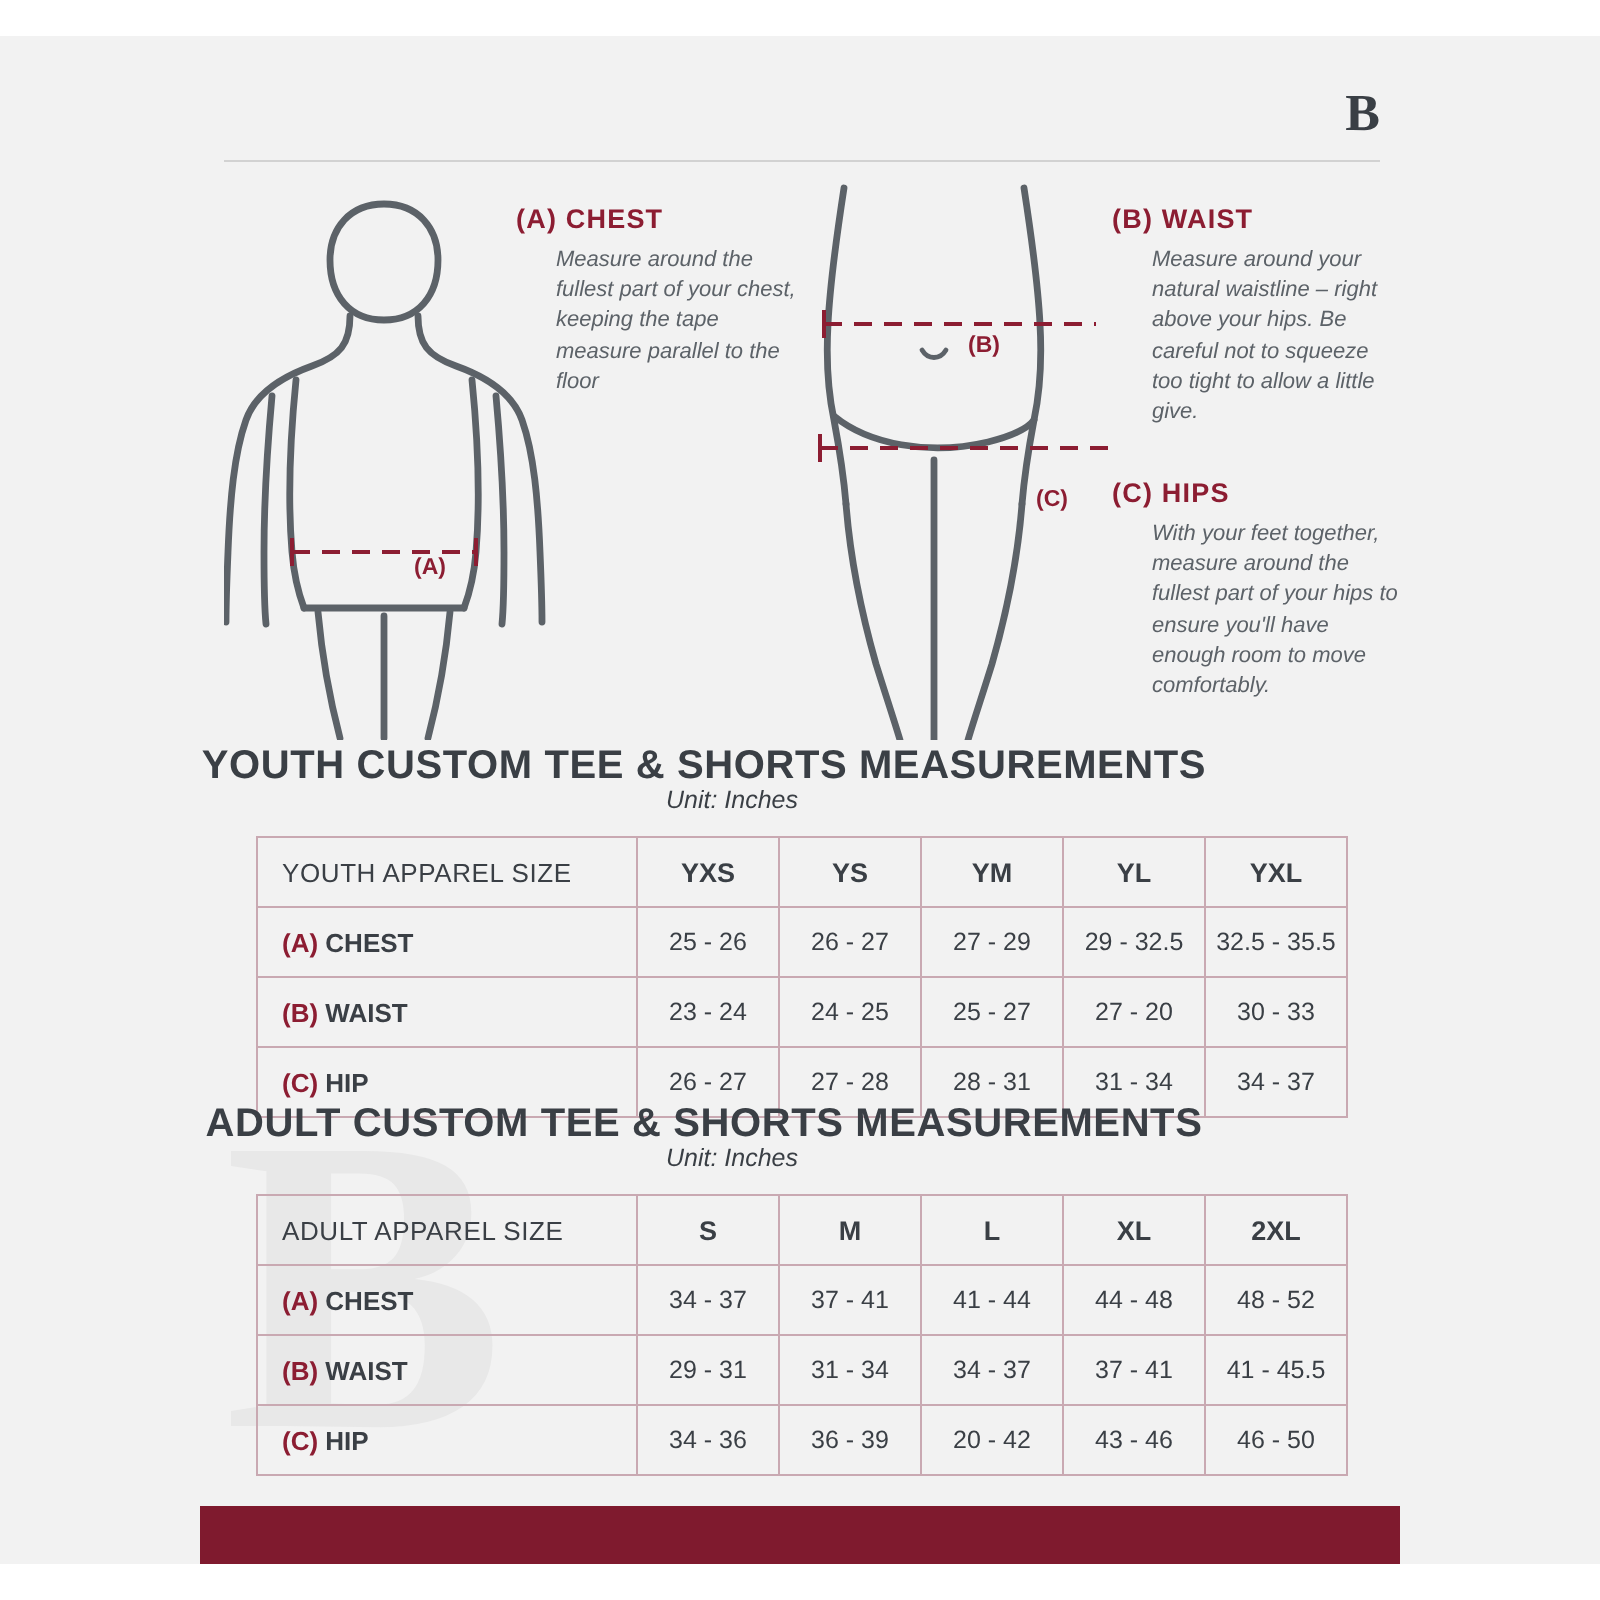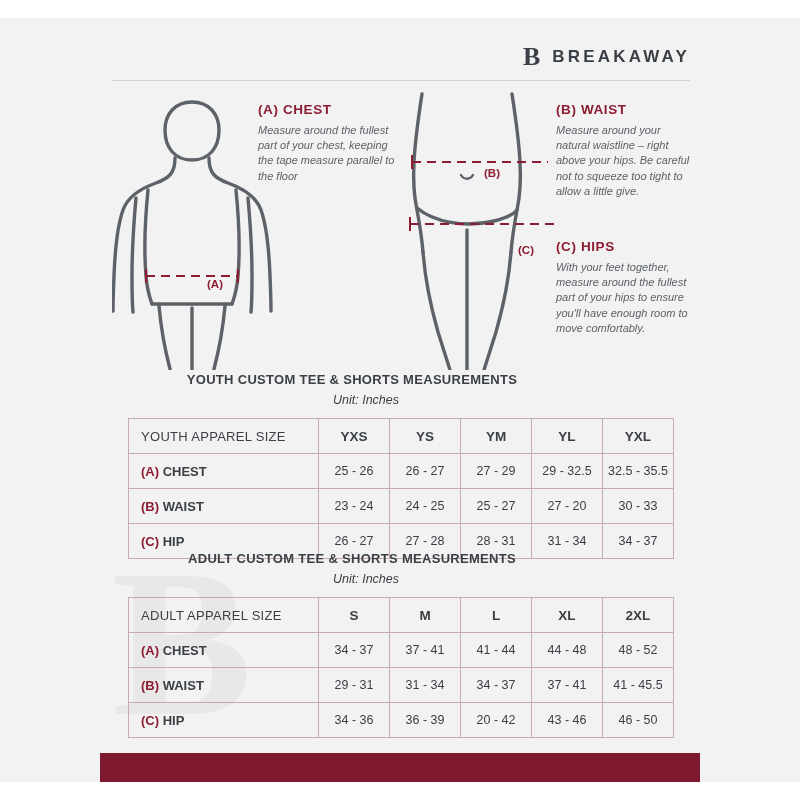--- a/index.html
+++ b/index.html
@@ -109,31 +109,32 @@
     font-weight: bold;
     letter-spacing: 0.6px;
     color: #8c1d32;
     margin-bottom: 6px;
   }
   .callout .c-body {
     font-size: 11px;
     font-style: italic;
     line-height: 1.38;
     color: #5c6268;
+    margin-left: 20px;
   }
   #callout-chest { left: 258px; top: 84px; width: 140px; }
   #callout-waist { left: 556px; top: 84px; width: 140px; }
   #callout-hips  { left: 556px; top: 221px; width: 144px; }
 
   
   .section-title {
     position: absolute;
     width: 704px;
     text-align: center;
-    font-size: 13px;
+    font-size: 20px;
     font-weight: bold;
     letter-spacing: 0.3px;
     color: #3a3f45;
   }
   .section-unit {
     position: absolute;
     width: 732px;
     text-align: center;
     font-size: 12.5px;
     font-style: italic;
@@ -193,21 +194,20 @@
 <body>
 
 <div class="page">
   <div class="sheet">
 
     <div class="watermark">B</div>
 
     <div class="header">
       <div class="brand">
         <span class="brand-mark">B</span>
-        <span class="brand-name">BREAKAWAY</span>
       </div>
     </div>
     <div class="header-rule"></div>
 
     <div class="illustrations">
       <svg width="578" height="290" viewBox="0 0 578 290" xmlns="http://www.w3.org/2000/svg">
 
         <g fill="none" stroke="#5c6268" stroke-width="3.4" stroke-linecap="round" stroke-linejoin="round">
 
           <path d="M80 22 C63 22 53 34 53 50 C53 68 63 80 80 80 C97 80 107 68 107 50 C107 34 97 22 80 22 Z"></path>

